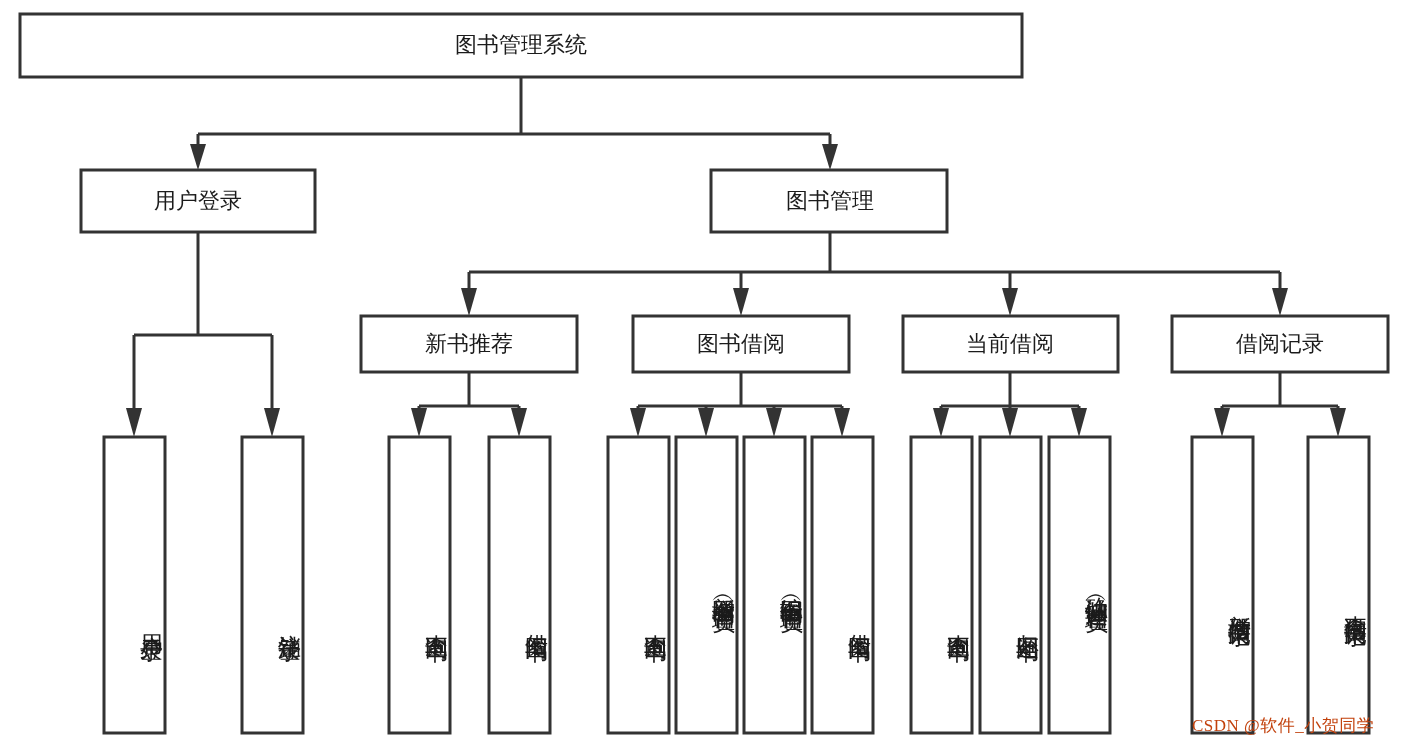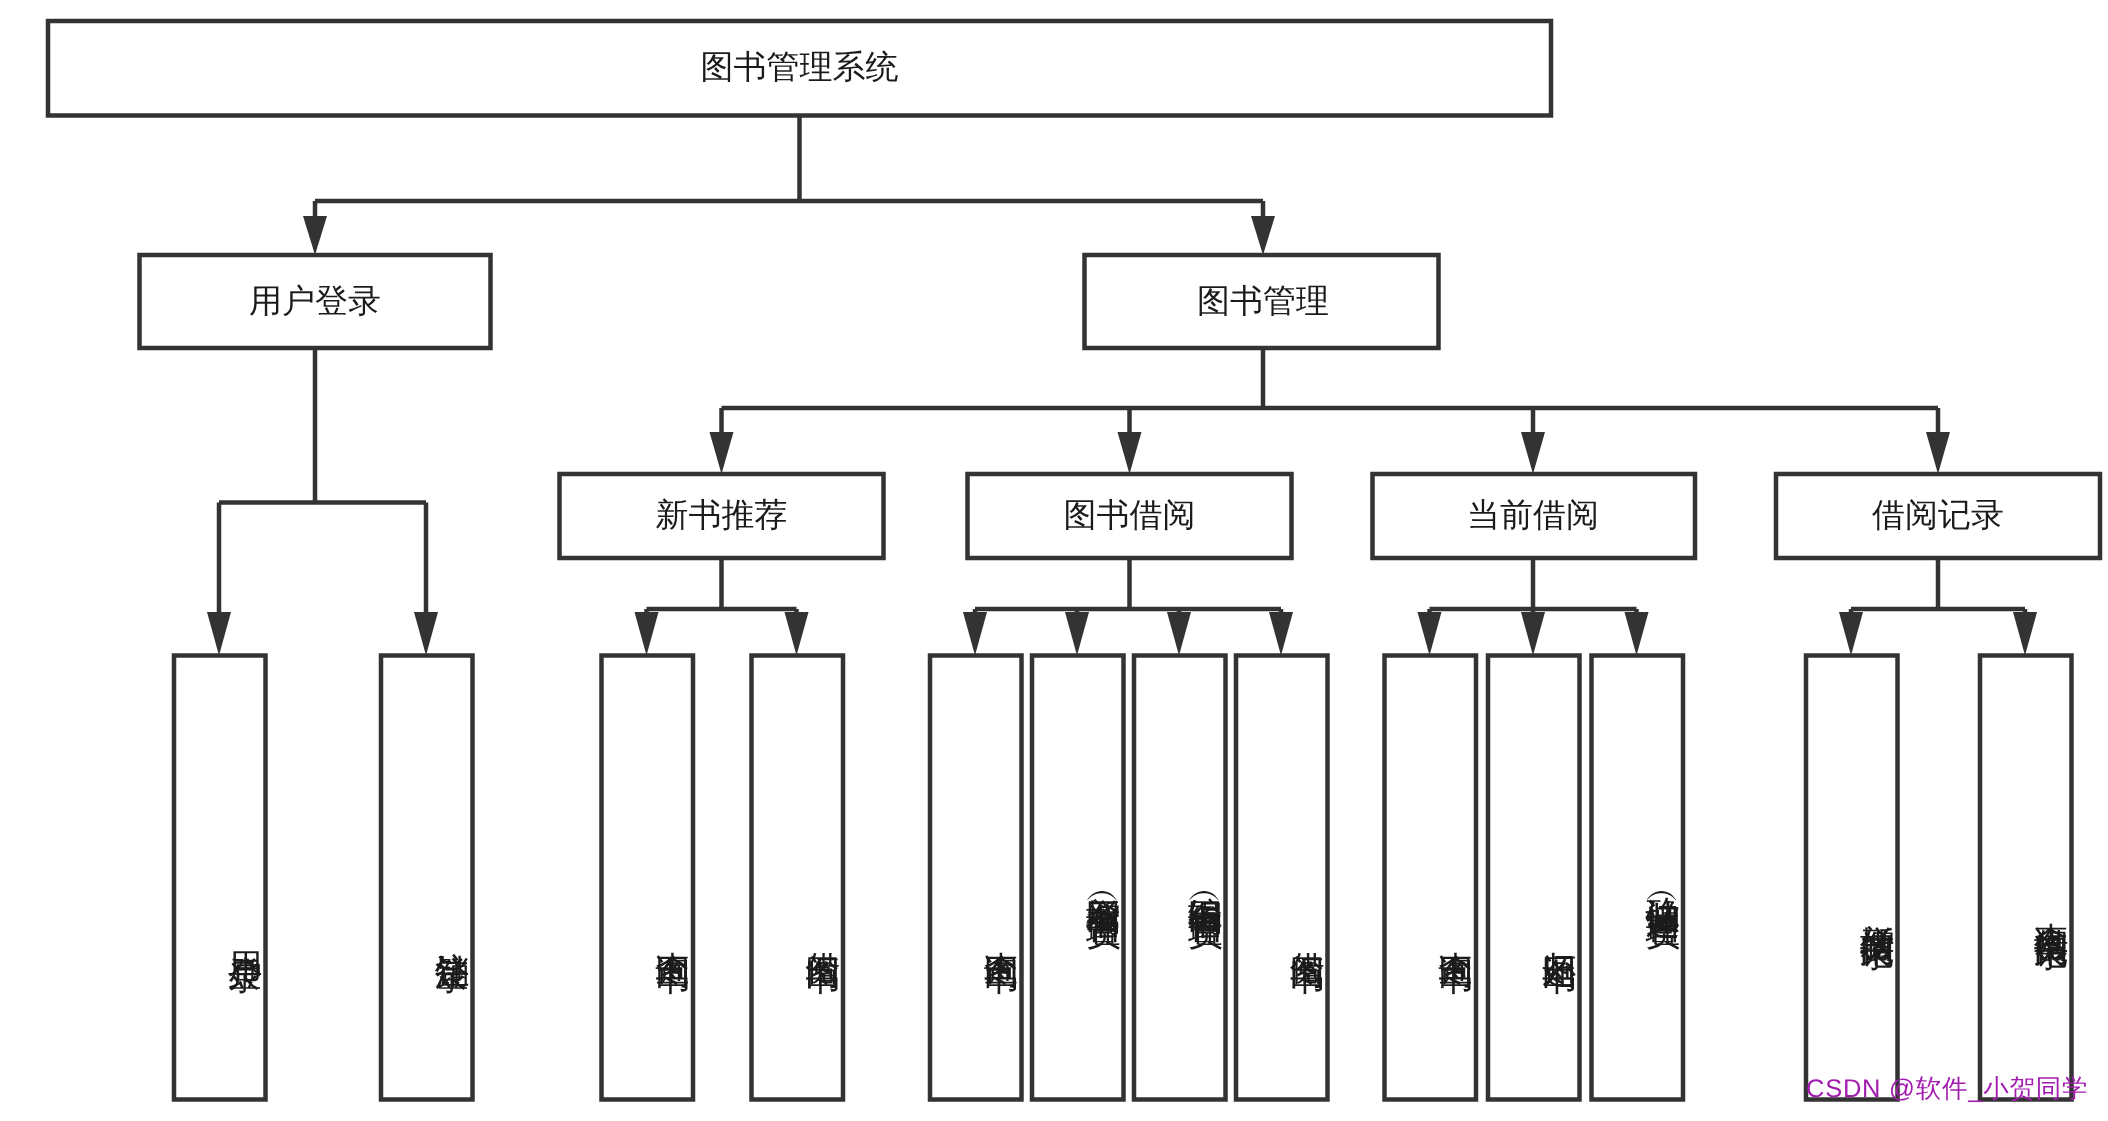--- a/index.html
+++ b/index.html
@@ -11,21 +11,20 @@
     width: 1405px;
     height: 747px;
     font-family: "Liberation Sans", "DejaVu Sans", sans-serif;
     overflow: hidden;
     position: relative;
   }
   #diagram-root {
     position: relative;
     width: 1226px;
     height: 747px;
-    margin-left: 12px;
   }
   svg.diagram-canvas {
     position: absolute;
     top: 0;
     left: 0;
     width: 1405px;
     height: 747px;
     display: block;
   }
   .node-box {
@@ -62,23 +61,23 @@
     display: flex;
     align-items: flex-start;
     justify-content: center;
     white-space: nowrap;
     pointer-events: none;
   }
   .watermark {
     position: absolute;
     left: 1192px;
     top: 714px;
-    font-family: Liberation Sans, sans-serif;
+    font-family: Liberation Serif, serif;
     font-size: 17px;
-    color: #a21caf;
+    color: #c2410c;
     white-space: nowrap;
     letter-spacing: 0.5px;
   }
 </style>
 </head>
 <body>
 
 <div id="diagram-root">
 
   <svg class="diagram-canvas" viewBox="0 0 1405 747">

